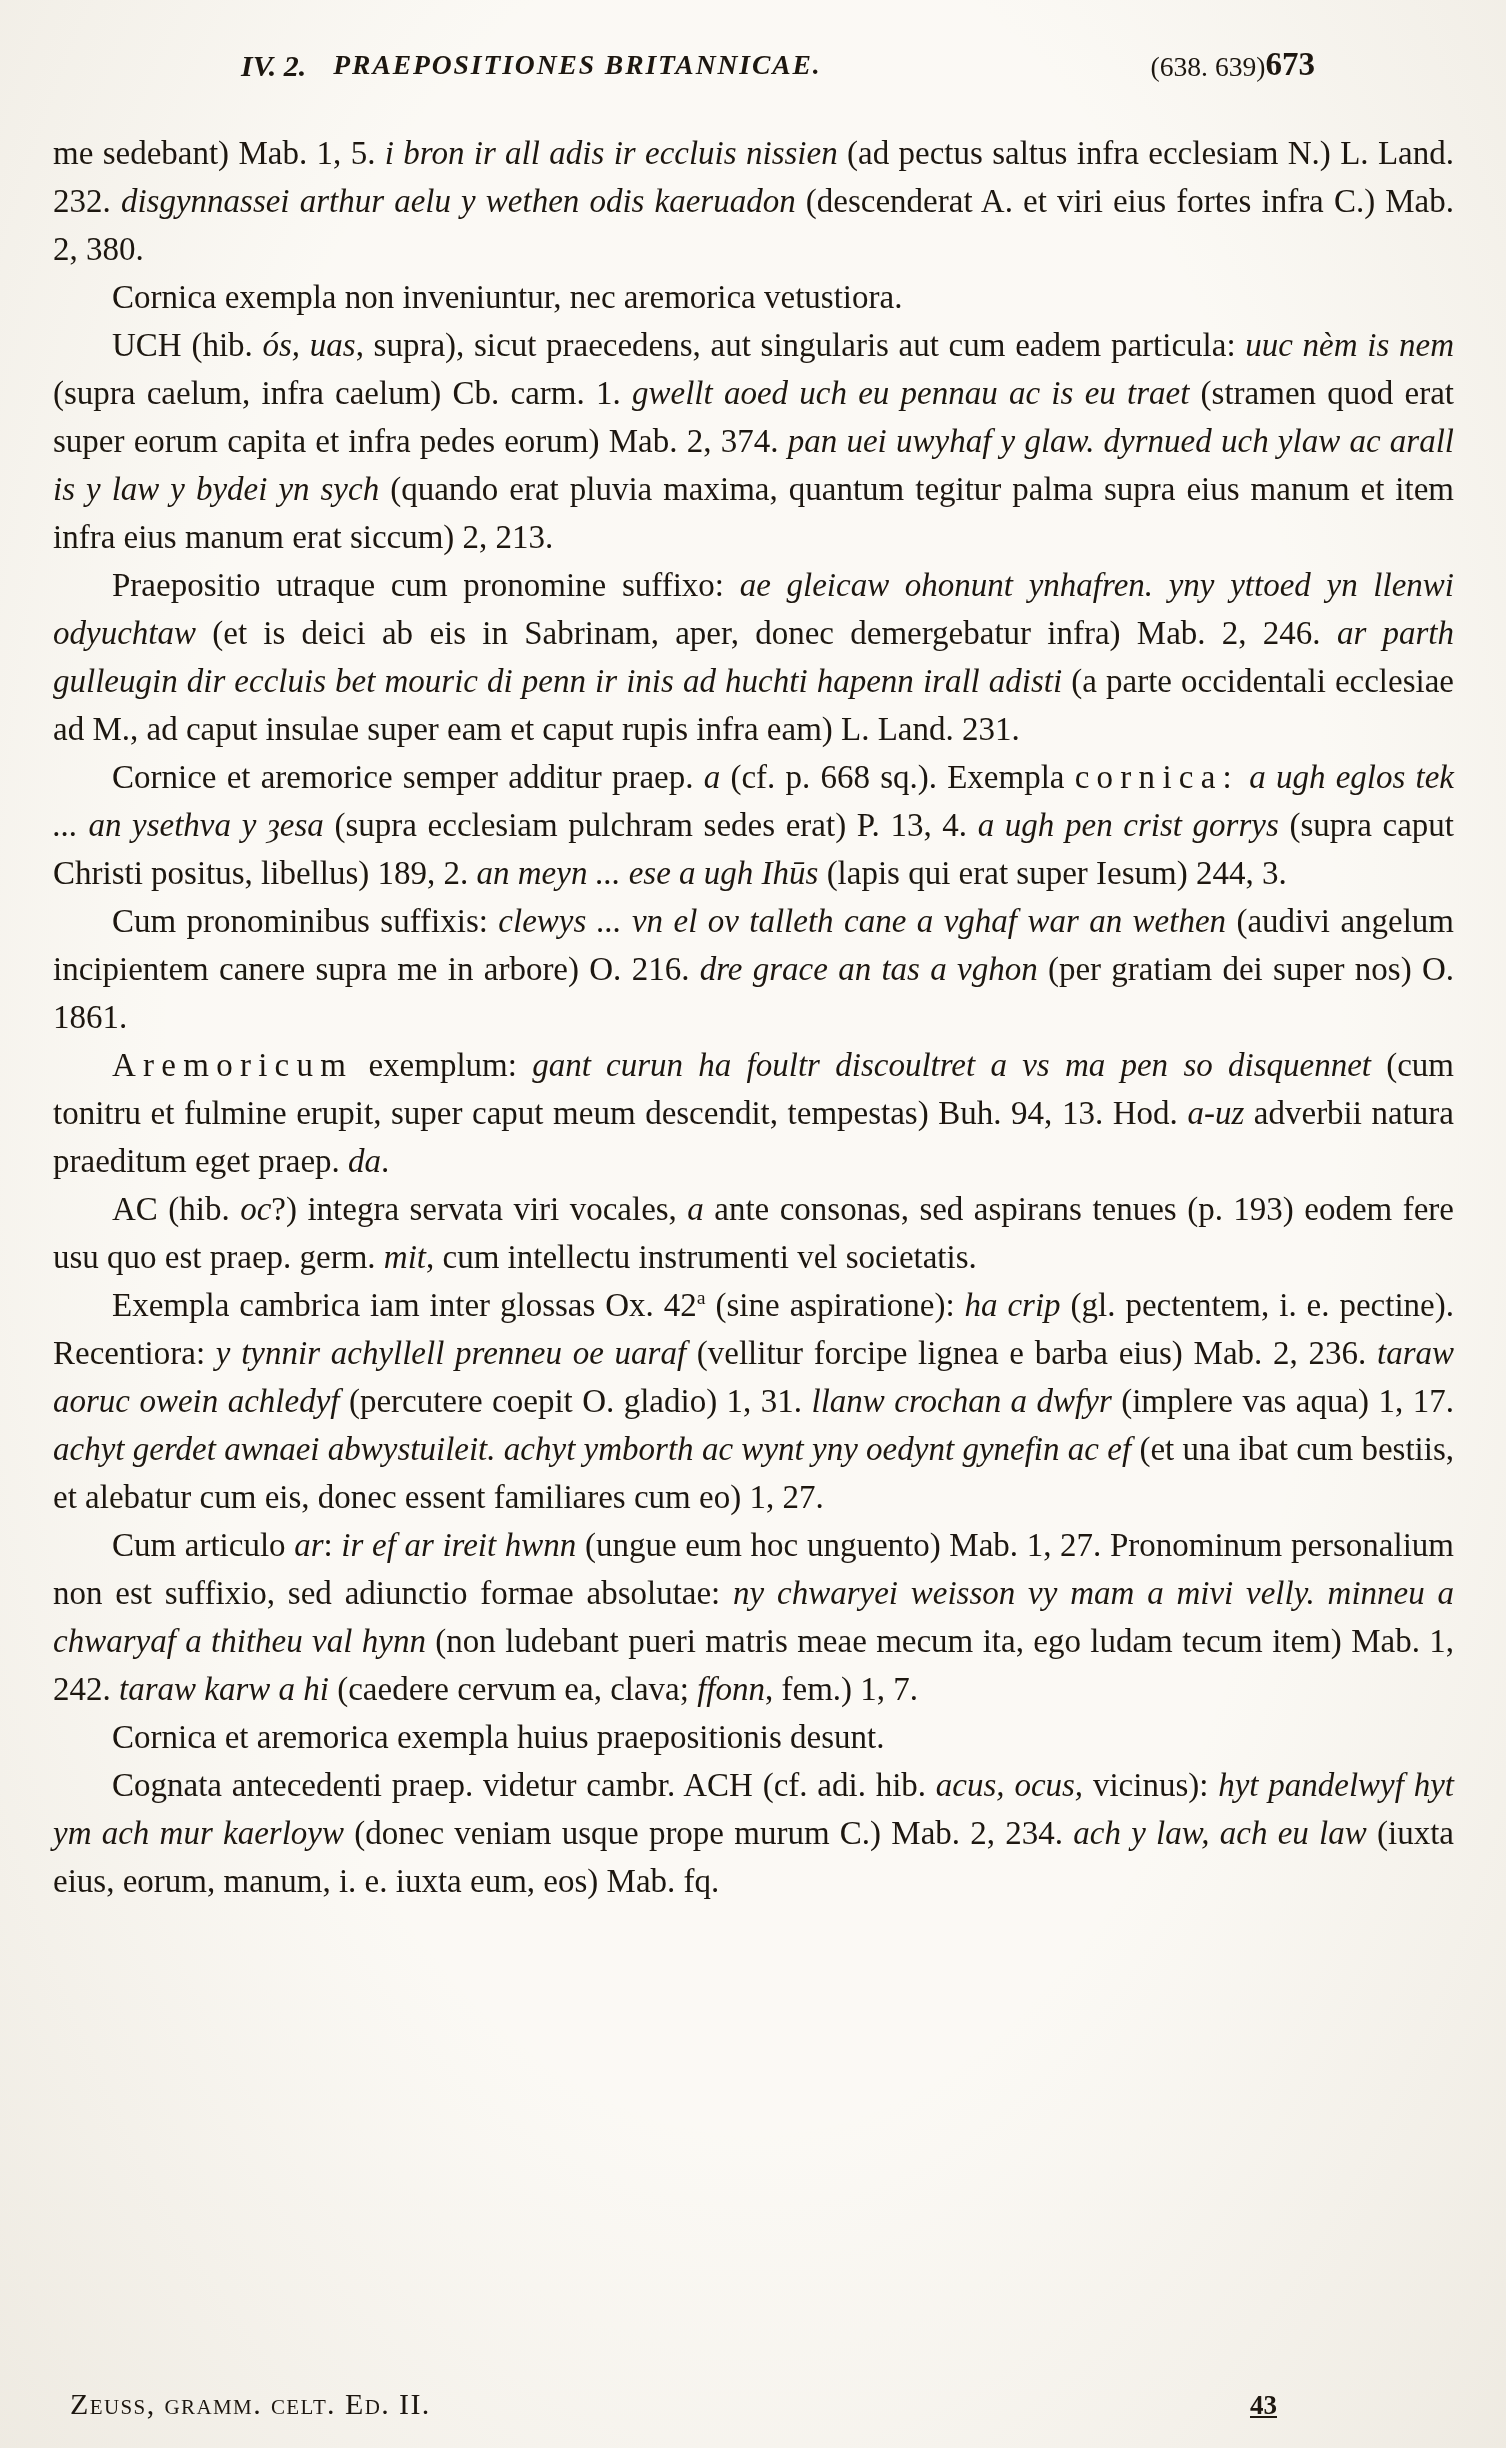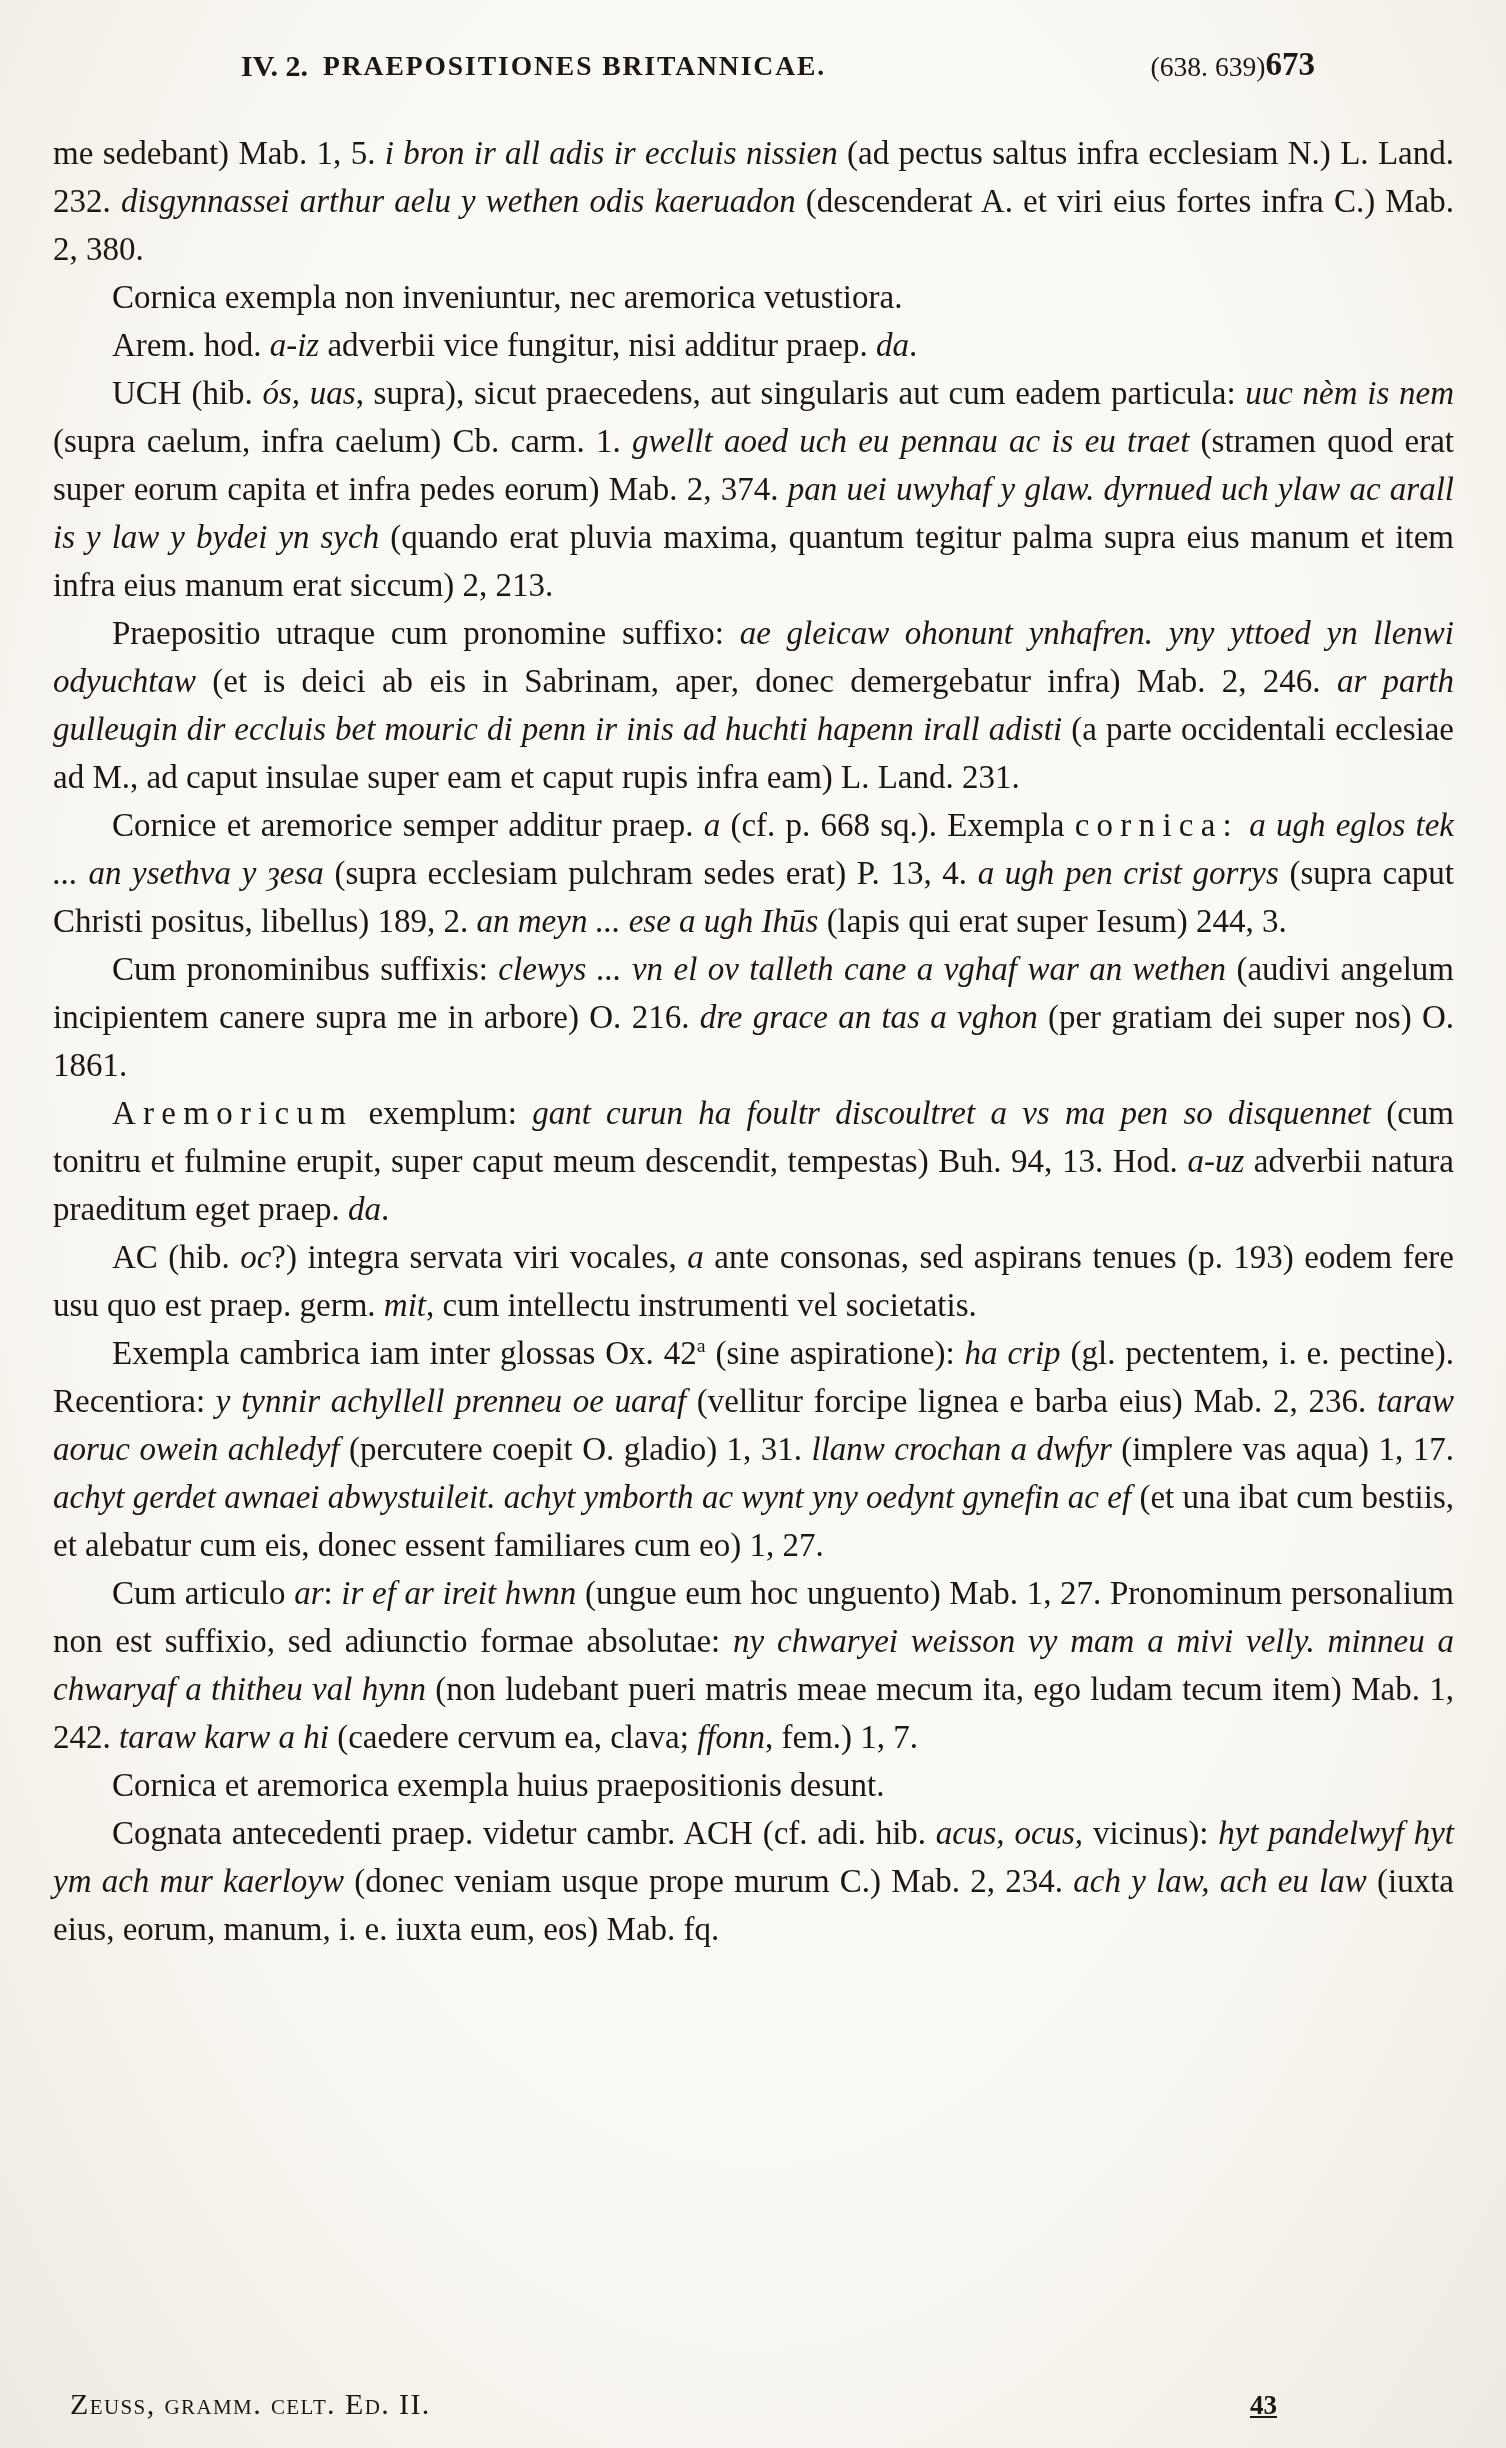--- a/index.html
+++ b/index.html
@@ -20,21 +20,21 @@
     overflow: hidden;
     background: radial-gradient(ellipse at 50% 42%, rgba(255,255,255,0.5) 55%, rgba(0,0,0,0.035) 100%);
   }
   .running-head {
     display: flex;
     align-items: baseline;
     padding-left: 188px;
     padding-right: 139px;
     white-space: nowrap;
   }
-  .head-left { display: flex; align-items: center; gap: 15px; }
+  .head-left { display: flex; align-items: flex-start; gap: 27px; font-style: italic; }
   .sec { font-weight: 700; font-size: 30px; }
   .title { font-weight: 700; font-size: 27.6px; letter-spacing: 1.9px; }
   .head-right { margin-left: auto; display: flex; align-items: flex-end; }
   .cols { font-size: 27.6px; }
   .pagenum { font-weight: 700; font-size: 33px; }
   .textblock {
     margin-top: 46px;
     font-size: 33px;
     line-height: 48px;
     text-align: justify;
@@ -72,21 +72,20 @@
     </span>
     <span class="head-right">
       <span class="cols">(638. 639)</span>
       <span class="pagenum">673</span>
     </span>
   </header>
 
   <main class="textblock">
       <p class="para no-indent"><span>me sedebant) Mab. 1, 5. </span><span class="it">i bron ir all adis ir eccluis nissien</span><span> (ad pectus saltus infra ecclesiam N.) L. Land. 232. </span><span class="it">disgynnassei arthur aelu y wethen odis kaeruadon</span><span> (descenderat A. et viri eius fortes infra C.) Mab. 2, 380.</span></p>
       <p class="para"><span>Cornica exempla non inveniuntur, nec aremorica vetustiora.</span></p>
-      <p class="para"><span>Arem. hod. </span><span class="it">a-iz</span><span> adverbii vice fungitur, nisi additur praep. </span><span class="it">da</span><span>.</span></p>
       <p class="para"><span class="bd">UCH</span><span> (hib. </span><span class="it">ós, uas</span><span>, supra), sicut praecedens, aut singularis aut cum eadem particula: </span><span class="it">uuc nèm is nem</span><span> (supra caelum, infra caelum) Cb. carm. 1. </span><span class="it">gwellt aoed uch eu pennau ac is eu traet</span><span> (stramen quod erat super eorum capita et infra pedes eorum) Mab. 2, 374. </span><span class="it">pan uei uwyhaf y glaw. dyrnued uch ylaw ac arall is y law y bydei yn sych</span><span> (quando erat pluvia maxima, quantum tegitur palma supra eius manum et item infra eius manum erat siccum) 2, 213.</span></p>
       <p class="para"><span>Praepositio utraque cum pronomine suffixo: </span><span class="it">ae gleicaw ohonunt ynhafren. yny yttoed yn llenwi odyuchtaw</span><span> (et is deici ab eis in Sabrinam, aper, donec demergebatur infra) Mab. 2, 246. </span><span class="it">ar parth gulleugin dir eccluis bet mouric di penn ir inis ad huchti hapenn irall adisti</span><span> (a parte occidentali ecclesiae ad M., ad caput insulae super eam et caput rupis infra eam) L. Land. 231.</span></p>
       <p class="para"><span>Cornice et aremorice semper additur praep. </span><span class="it">a</span><span> (cf. p. 668 sq.). Exempla </span><span class="ls">cornica:</span><span> </span><span class="it">a ugh eglos tek ... an ysethva y ȝesa</span><span> (supra ecclesiam pulchram sedes erat) P. 13, 4. </span><span class="it">a ugh pen crist gorrys</span><span> (supra caput Christi positus, libellus) 189, 2. </span><span class="it">an meyn ... ese a ugh Ihūs</span><span> (lapis qui erat super Iesum) 244, 3.</span></p>
       <p class="para"><span>Cum pronominibus suffixis: </span><span class="it">clewys ... vn el ov talleth cane a vghaf war an wethen</span><span> (audivi angelum incipientem canere supra me in arbore) O. 216. </span><span class="it">dre grace an tas a vghon</span><span> (per gratiam dei super nos) O. 1861.</span></p>
       <p class="para"><span class="ls">Aremoricum</span><span> exemplum: </span><span class="it">gant curun ha foultr discoultret a vs ma pen so disquennet</span><span> (cum tonitru et fulmine erupit, super caput meum descendit, tempestas) Buh. 94, 13. Hod. </span><span class="it">a-uz</span><span> adverbii natura praeditum eget praep. </span><span class="it">da</span><span>.</span></p>
       <p class="para"><span class="bd">AC</span><span> (hib. </span><span class="it">oc</span><span>?) integra servata viri vocales, </span><span class="it">a</span><span> ante consonas, sed aspirans tenues (p. 193) eodem fere usu quo est praep. germ. </span><span class="it">mit</span><span>, cum intellectu instrumenti vel societatis.</span></p>
       <p class="para"><span>Exempla cambrica iam inter glossas Ox. 42</span><span class="sup">a</span><span> (sine aspiratione): </span><span class="it">ha crip</span><span> (gl. pectentem, i. e. pectine). Recentiora: </span><span class="it">y tynnir achyllell prenneu oe uaraf</span><span> (vellitur forcipe lignea e barba eius) Mab. 2, 236. </span><span class="it">taraw aoruc owein achledyf</span><span> (percutere coepit O. gladio) 1, 31. </span><span class="it">llanw crochan a dwfyr</span><span> (implere vas aqua) 1, 17. </span><span class="it">achyt gerdet awnaei abwystuileit. achyt ymborth ac wynt yny oedynt gynefin ac ef</span><span> (et una ibat cum bestiis, et alebatur cum eis, donec essent familiares cum eo) 1, 27.</span></p>
       <p class="para"><span>Cum articulo </span><span class="it">ar</span><span>: </span><span class="it">ir ef ar ireit hwnn</span><span> (ungue eum hoc unguento) Mab. 1, 27. Pronominum personalium non est suffixio, sed adiunctio formae absolutae: </span><span class="it">ny chwaryei weisson vy mam a mivi velly. minneu a chwaryaf a thitheu val hynn</span><span> (non ludebant pueri matris meae mecum ita, ego ludam tecum item) Mab. 1, 242. </span><span class="it">taraw karw a hi</span><span> (caedere cervum ea, clava; </span><span class="it">ffonn</span><span>, fem.) 1, 7.</span></p>
       <p class="para"><span>Cornica et aremorica exempla huius praepositionis desunt.</span></p>
       <p class="para"><span>Cognata antecedenti praep. videtur cambr. </span><span class="bd">ACH</span><span> (cf. adi. hib. </span><span class="it">acus, ocus,</span><span> vicinus): </span><span class="it">hyt pandelwyf hyt ym ach mur kaerloyw</span><span> (donec veniam usque prope murum C.) Mab. 2, 234. </span><span class="it">ach y law, ach eu law</span><span> (iuxta eius, eorum, manum, i. e. iuxta eum, eos) Mab. fq.</span></p>

